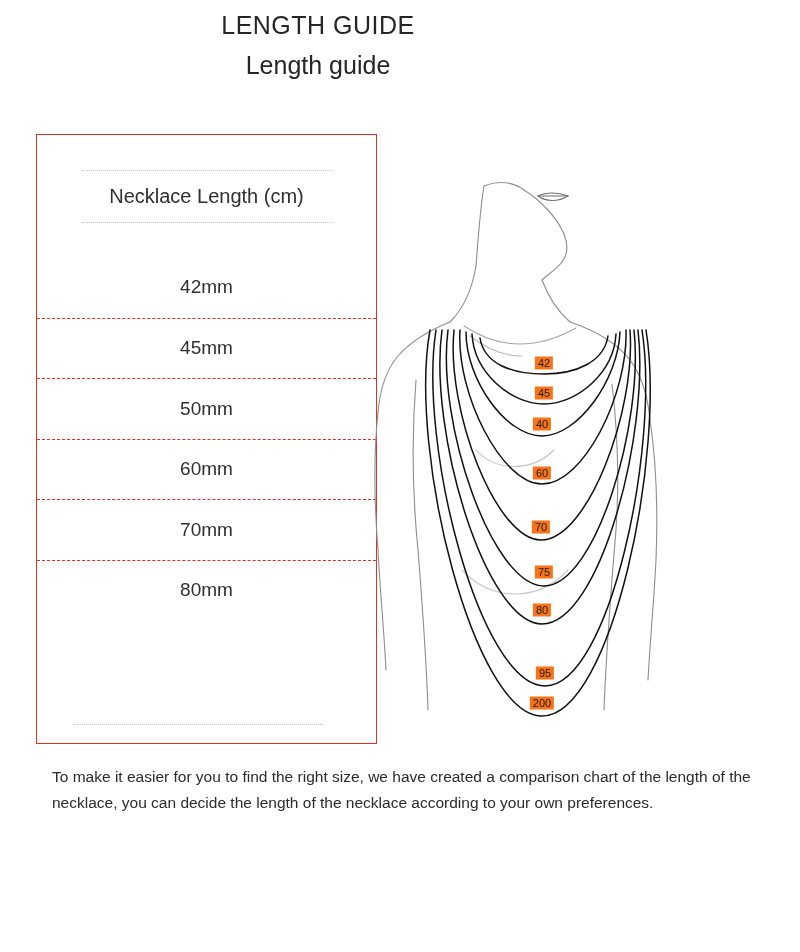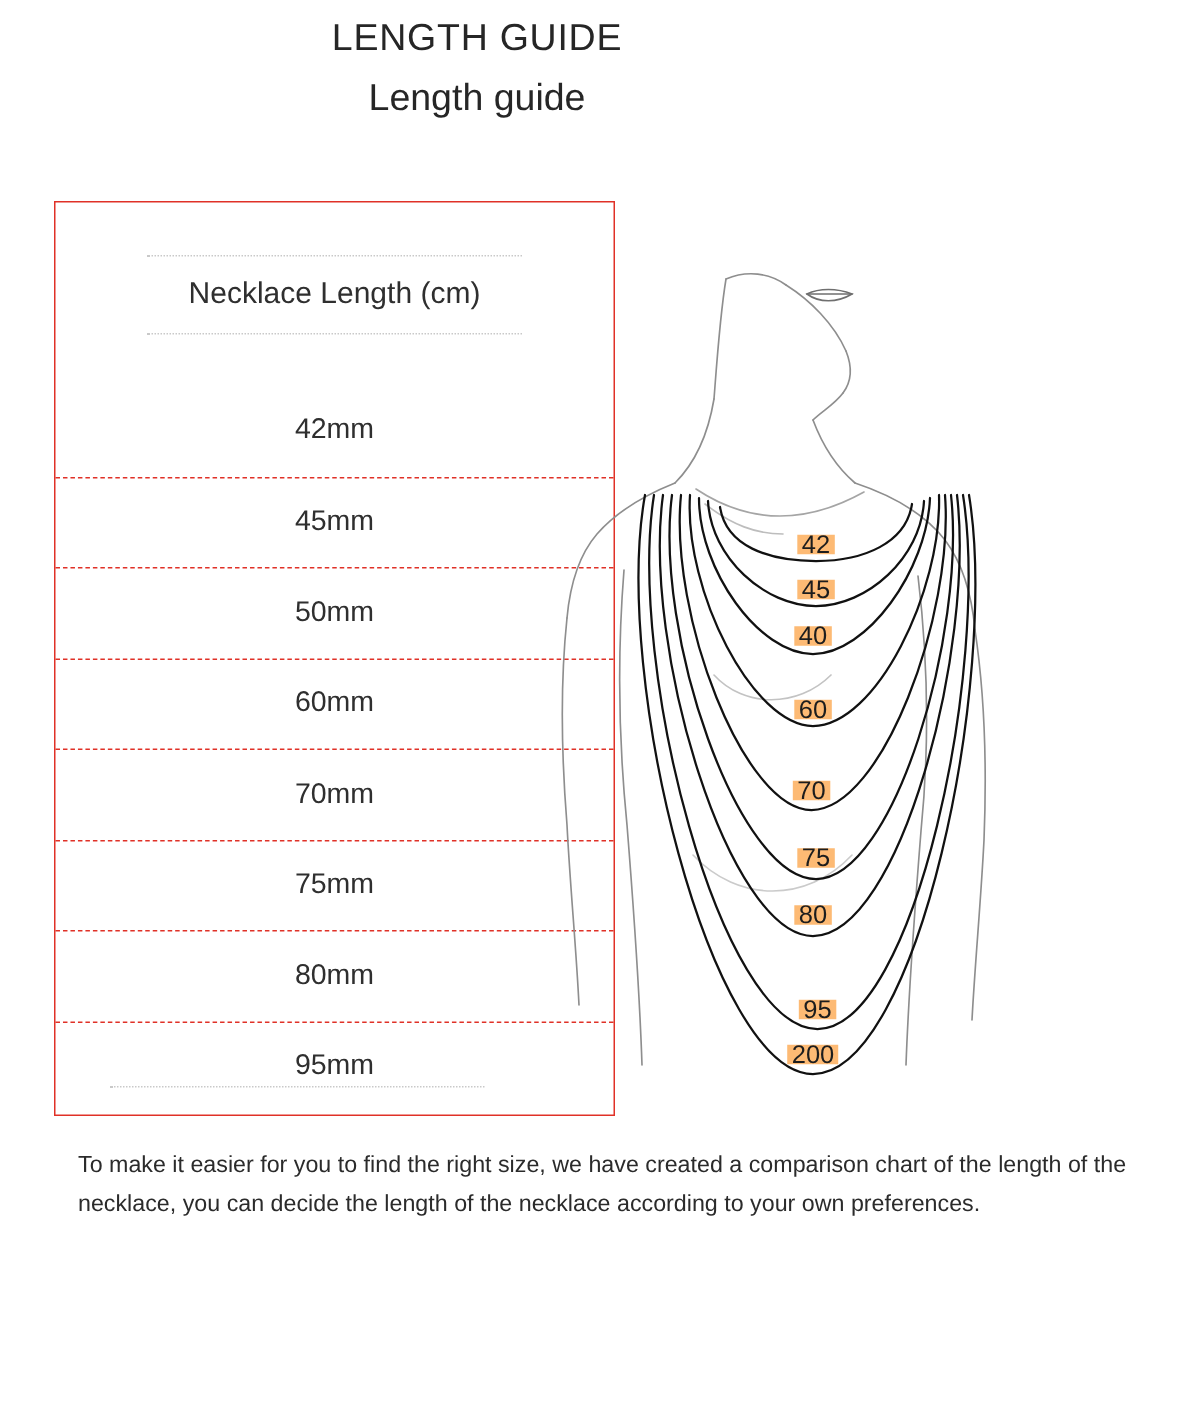--- a/index.html
+++ b/index.html
@@ -37,21 +37,21 @@
     line-height: 34px;
     margin-top: 6px;
     font-weight: 400;
   }
 
   
   .table-wrap {
     position: absolute;
     left: 36px;
     top: 134px;
-    width: 374px;
+    width: 341px;
     height: 610px;
     border: 1.5px solid #e03127;
     box-sizing: border-box;
   }
   .table-row {
     position: relative;
     box-sizing: border-box;
     display: flex;
     align-items: center;
     justify-content: center;
@@ -94,24 +94,24 @@
     left: 372px;
     top: 150px;
     width: 412px;
     height: 600px;
   }
   .figure svg {
     display: block;
   }
   .len-label {
     position: absolute;
-    font-size: 17px;
+    font-size: 11px;
     color: #1d1d1d;
     transform: translate(-50%, -50%);
-    background: #fdba74;
+    background: #f97316;
     padding: 0 3px;
     line-height: 13px;
   }
 
   
   .footer {
     position: absolute;
     left: 52px;
     top: 764px;
     width: 700px;
@@ -145,27 +145,21 @@
   <div class="table-row cell">
     <span>50mm</span>
   </div>
   <div class="table-row cell">
     <span>60mm</span>
   </div>
   <div class="table-row cell">
     <span>70mm</span>
   </div>
   <div class="table-row cell">
-    <span>75mm</span>
-  </div>
-  <div class="table-row cell">
     <span>80mm</span>
-  </div>
-  <div class="table-row cell">
-    <span>95mm</span>
   </div>
 
   <div class="last-dot"></div>
 </div>
 
 <div class="figure">
   <svg width="412" height="600" viewBox="0 0 412 600">
     <g fill="none" stroke="#8e8e8e" stroke-width="1.1" stroke-linecap="round">
 
       <path d="M112 36 C126 30 141 32 152 40"></path>

